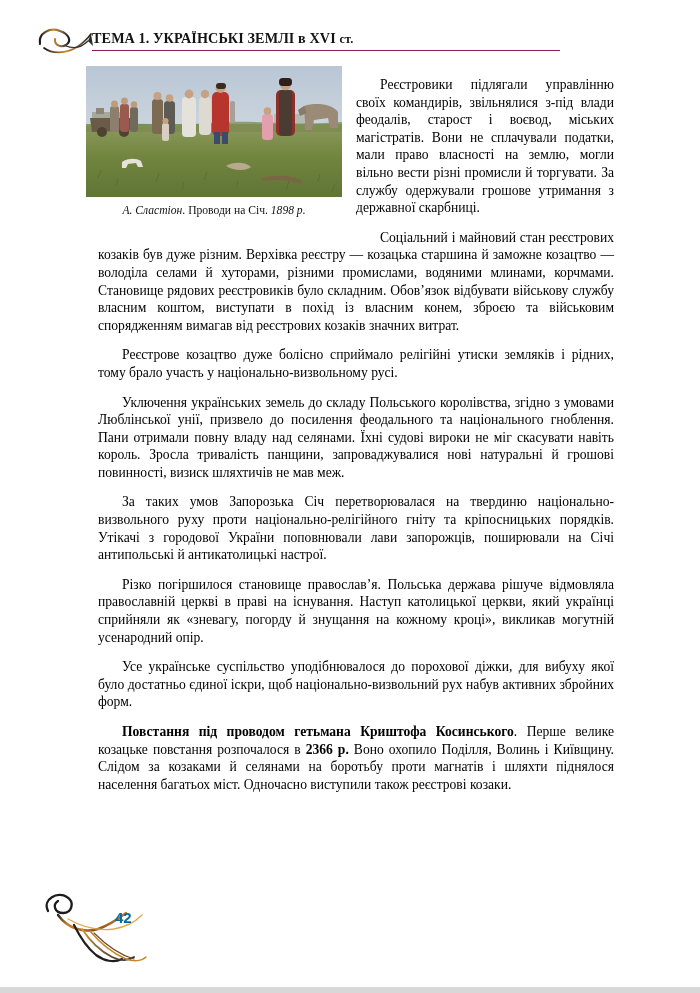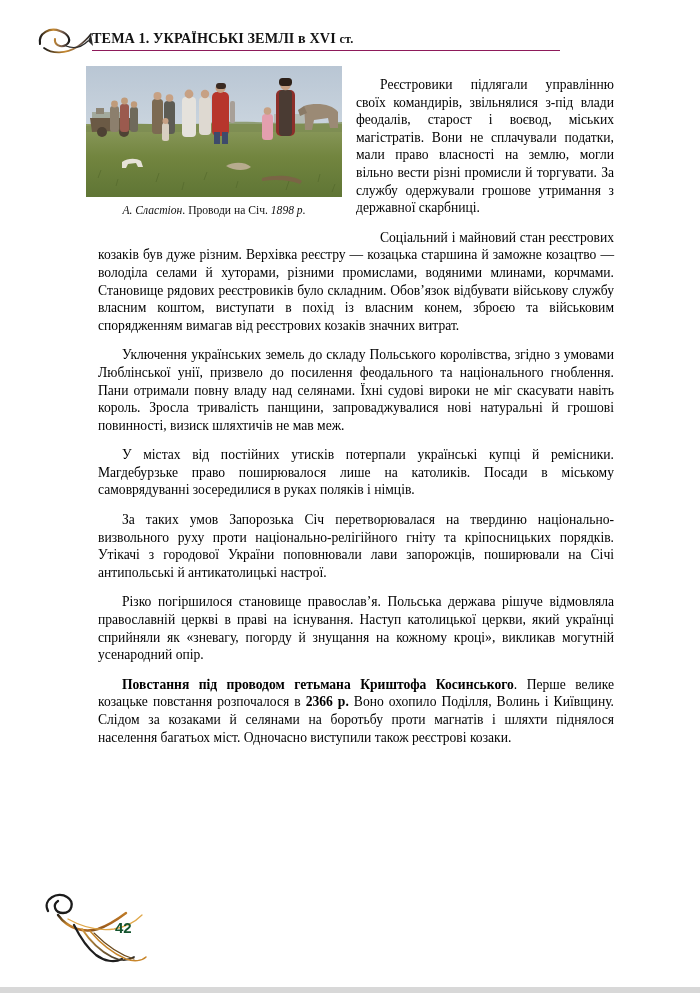--- a/index.html
+++ b/index.html
@@ -134,25 +134,25 @@
     position: absolute;
     left: 0;
     top: 0;
     width: 130px;
     height: 92px;
     pointer-events: none;
   }
   .page-number {
     position: absolute;
     left: 81px;
-    top: 30px;
+    top: 20px;
     font-family: "Liberation Sans", "DejaVu Sans", sans-serif;
     font-weight: bold;
     font-size: 15px;
-    color: #14532d;
+    color: #0369a1;
   }
 
   .bottom-band {
     position: absolute;
     left: 0;
     bottom: 0;
     width: 700px;
     height: 6px;
     background: #d8d8d8;
   }
@@ -265,30 +265,31 @@
             <path d="M246,126 l3,-8"></path>
         </g>
       </svg>
       <figcaption class="figure-caption"><span class="it">А. Сластіон</span><span>. Проводи на Січ. </span><span class="it">1898 р.</span></figcaption>
     </figure>
 
     <p class="body">Реєстровики підлягали управлінню своїх командирів, звільнялися з-під влади феодалів, старост і воєвод, міських магістратів. Вони не сплачували податки, мали право власності на землю, могли вільно вести різні промисли й торгувати. За службу одержували грошове утримання з державної скарбниці.</p>
 
     <p class="body">Соціальний і майновий стан реєстрових козаків був дуже різним. Верхівка реєстру — козацька старшина й заможне козацтво — володіла селами й хуторами, різними промислами, водяними млинами, корчмами. Становище рядових реєстровиків було складним. Обов’язок відбувати військову службу власним коштом, виступати в похід із власним конем, зброєю та військовим спорядженням вимагав від реєстрових козаків значних витрат.</p>
 
+    <p class="body">Реєстрове козацтво дуже болісно сприймало релігійні утиски земляків і рідних, тому брало участь у національно-визвольному русі.</p>
 
 
     <p class="body">Уключення українських земель до складу Польського королівства, згідно з умовами Люблінської унії, призвело до посилення феодального та національного гноблення. Пани отримали повну владу над селянами. Їхні судові вироки не міг скасувати навіть король. Зросла тривалість панщини, запроваджувалися нові натуральні й грошові повинності, визиск шляхтичів не мав меж.</p>
 
-    <p class="body">У містах від постійних утисків потерпали українські купці й ремісники. Магдебурзьке право поширювалося лише на католиків. Посади в міському самоврядуванні зосередилися в руках поляків і німців.</p>
 
     <p class="body">За таких умов Запорозька Січ перетворювалася на твердиню національно-визвольного руху проти національно-релігійного гніту та кріпосницьких порядків. Утікачі з городової України поповнювали лави запорожців, поширювали на Січі антипольські й антикатолицькі настрої.</p>
 
     <p class="body">Різко погіршилося становище православ’я. Польська держава рішуче відмовляла православній церкві в праві на існування. Наступ католицької церкви, який українці сприйняли як «зневагу, погорду й знущання на кожному кроці», викликав могутній усенародний опір.</p>
 
+    <p class="body">Усе українське суспільство уподібнювалося до порохової діжки, для вибуху якої було достатньо єдиної іскри, щоб національно-визвольний рух набув активних збройних форм.</p>
 
     <p class="body"><span class="b">Повстання під проводом гетьмана Криштофа Косинського</span><span>. Перше велике козацьке повстання розпочалося в </span><span class="b">2366 р.</span><span> Воно охопило Поділля, Волинь і Київщину. Слідом за козаками й селянами на боротьбу проти магнатів і шляхти піднялося населення багатьох міст. Одночасно виступили також реєстрові козаки.</span></p>
 
   </div>
 
   <div class="page-footer">
     <svg class="footer-ornament" viewBox="0 0 130 92">
       <defs>
         <linearGradient id="gfoot" x1="0" y1="0" x2="1" y2="1">
           <stop offset="0%" stop-color="#141414"></stop>

